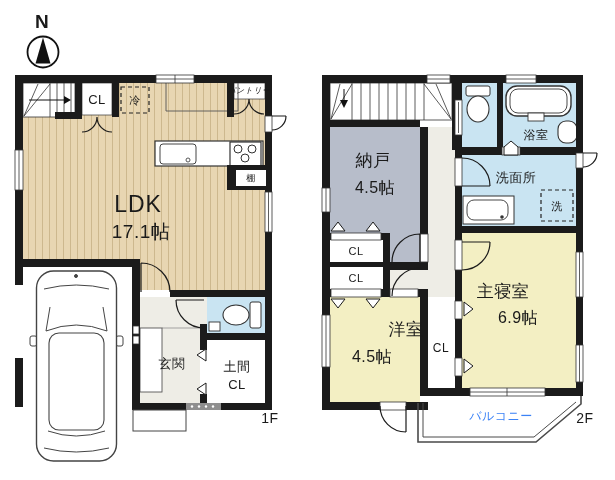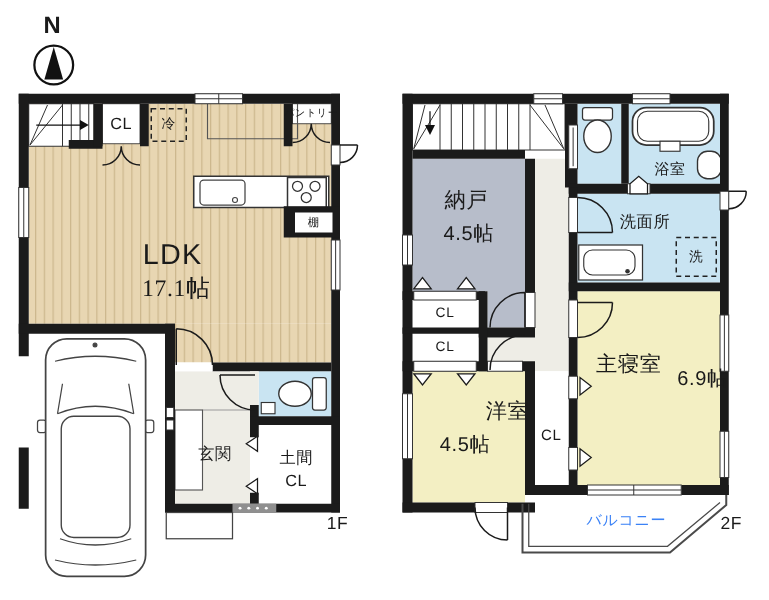--- a/index.html
+++ b/index.html
@@ -257,36 +257,36 @@
   <g>
     <circle cx="43" cy="52" r="15.5" fill="none" stroke="#111" stroke-width="1.8"></circle>
     <polygon points="43,37.5 35.5,63.5 50.5,63.5" fill="#111"></polygon>
   </g>
 </svg>
 
 <div class="lbl" style="left:42px;top:21px;font-size:19px;font-weight:600;">N</div>
 
 <div class="lbl" style="left:97px;top:99px;font-size:13px;">CL</div>
 <div class="lbl" style="left:135px;top:100px;font-size:11px;">冷</div>
-<div class="lbl" style="left:249px;top:91px;font-size:8px;">パントリー</div>
+<div class="lbl" style="left:249px;top:91px;font-size:8px;font-style:italic;">パントリー</div>
 <div class="lbl" style="left:251px;top:178px;font-size:9px;">棚</div>
 <div class="lbl" style="left:138px;top:204px;font-size:23px;letter-spacing:1px;text-align:right;">LDK</div>
-<div class="lbl" style="left:141px;top:231px;font-size:19px;font-family:Liberation Serif, serif;">17.1帖</div>
+<div class="lbl" style="left:141px;top:231px;font-size:19px;">17.1帖</div>
 <div class="lbl" style="left:172px;top:363px;font-size:13px;">玄関</div>
 <div class="lbl" style="left:237px;top:366px;font-size:13px;">土間</div>
 <div class="lbl" style="left:237px;top:384px;font-size:13px;">CL</div>
 <div class="lbl" style="left:270px;top:418px;font-size:14px;">1F</div>
 
 <div class="lbl" style="left:373px;top:160px;font-size:17px;">納戸</div>
 <div class="lbl" style="left:375px;top:188px;font-size:16px;">4.5帖</div>
 <div class="lbl" style="left:356px;top:251px;font-size:11px;">CL</div>
 <div class="lbl" style="left:356px;top:278px;font-size:11px;">CL</div>
 <div class="lbl" style="left:441px;top:348px;font-size:12px;">CL</div>
 <div class="lbl" style="left:371px;top:329px;font-size:17px;margin-left:35px;">洋室</div>
 <div class="lbl" style="left:372px;top:357px;font-size:16px;">4.5帖</div>
 <div class="lbl" style="left:503px;top:291px;font-size:17px;">主寝室</div>
-<div class="lbl" style="left:518px;top:304px;font-size:16px;margin-left:44px;">6.9帖</div>
+<div class="lbl" style="left:518px;top:318px;font-size:16px;">6.9帖</div>
 <div class="lbl" style="left:536px;top:135px;font-size:12px;text-align:center;">浴室</div>
 <div class="lbl" style="left:516px;top:177px;font-size:13px;">洗面所</div>
 <div class="lbl" style="left:557px;top:206px;font-size:11px;">洗</div>
 <div class="lbl" style="left:501px;top:416px;font-size:12px;color:#3b82f6;">バルコニー</div>
 <div class="lbl" style="left:585px;top:418px;font-size:14px;">2F</div>
 </div>
 
 </body></html>

